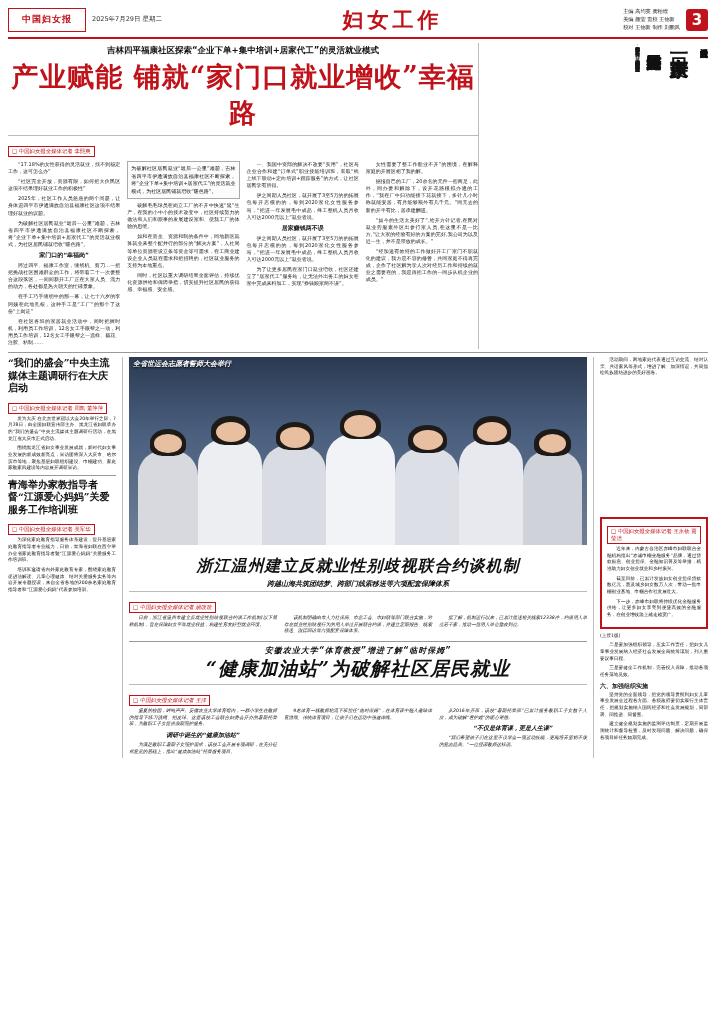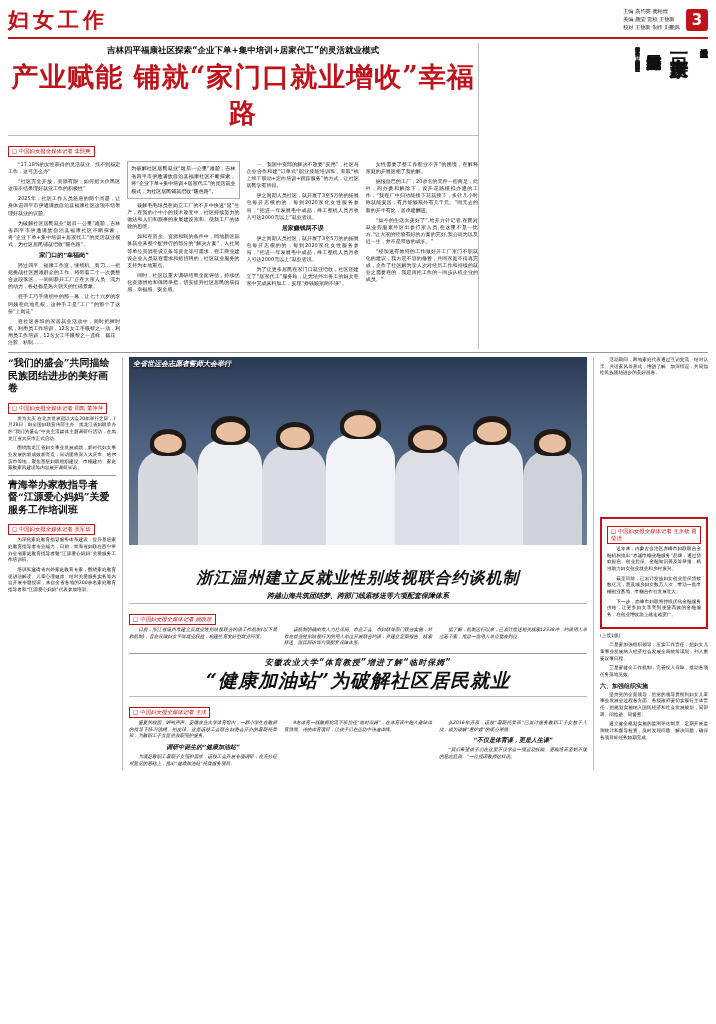--- a/index.html
+++ b/index.html
@@ -52,20 +52,24 @@
   .tiny{font-size:4.6px;line-height:1.45;text-align:justify;}
   .tiny p{margin:0 0 3px;text-indent:2em;}
   .sec-label{font-size:6px;font-weight:bold;margin:3px 0 1px;}
 </style>
 </head>
 <body>
 
 <div class="page">
 
   <div class="masthead">
+    <div class="mh-left">
+      <div class="mh-logo">中国妇女报</div>
+      <div class="mh-date">2025年7月29日 星期二</div>
+    </div>
     <div class="mh-title">妇女工作</div>
     <div class="mh-right">
       <div class="mh-credits" style="white-space:pre-line">主编 高均英  龚柏煌
 美编 颜莹   责校  王德新
 校对 王德新  制作 刘鹏凤</div>
       <div class="mh-pagenum">3</div>
     </div>
   </div>
 
   <div class="topband">
@@ -137,21 +141,21 @@
         <div class="vert-head" style="font-size:8px;font-weight:normal;">山东日报与新疆麦盖提开展最美家庭交流活动</div>
       </div>
     </div>
   </div>
 
   <div class="rule"></div>
 
   <div class="midsec">
 
     <div class="col-narrow">
-      <div class="headline" style="font-size:10px;line-height:1.25;">“我们的盛会”共同描绘民族团结进步的美好画卷</div>
+      <div class="headline" style="font-size:10px;line-height:1.25;">“我们的盛会”中央主流媒体主题调研行在大庆启动</div>
       <div class="byline">□ 中国妇女报全媒体记者 周凯 董萍萍</div>
       <div class="tiny">
         <p>发为大庆  在北京世界冠以大会20年举行之际，7月28日，由全国妇联宣传部主办、黑龙江省妇联承办的“我们的盛会”中央主流媒体主题调研行活动，在黑龙江省大庆市正式启动。</p>
         <p>围绕黑龙江省妇女事业发展成就，新时代妇女事业发展的新成效新亮点，采访团将深入大庆市、哈尔滨市等地，聚焦基层妇联组织建设、巾帼建功、家庭家教家风建设等内容展开调研采访。</p>
       </div>
       <div class="rule"></div>
       <div class="headline" style="font-size:10px;line-height:1.25;">青海举办家教指导者督“江源爱心妈妈”关爱服务工作培训班</div>
       <div class="byline">□ 中国妇女报全媒体记者 吴军华</div>
       <div class="tiny">
         <p>为深化家庭教育指导服务体系建设，提升基层家庭教育指导者专业能力，日前，青海省妇联在西宁举办全省家庭教育指导者暨“江源爱心妈妈”关爱服务工作培训班。</p>
@@ -190,21 +194,21 @@
           <div class="torso" style="left:72%;width:14%;height:78%;background:#e7e9ee;"></div>
           <div class="hair" style="left:75%;bottom:74%;width:8.5%;height:21%;"></div>
           <div class="head" style="left:76%;bottom:76%;width:6.5%;height:15%;"></div>
 
           <div class="torso" style="left:86%;width:13%;height:70%;background:#cfd2d9;"></div>
           <div class="hair" style="left:88.5%;bottom:66%;width:8%;height:20%;"></div>
           <div class="head" style="left:89.5%;bottom:68%;width:6%;height:14%;"></div>
         </div>
       </div>
 
-      <div style="margin-top:23px;">
+      <div style="margin-top:11px;">
         <div class="center-head headline">浙江温州建立反就业性别歧视联合约谈机制</div>
         <div class="center-head-sm">跨越山海共筑团结梦、跨部门线索移送等六项配套保障体系</div>
         <div class="thinrule"></div>
         <div class="byline">□ 中国妇女报全媒体记者 姚改改</div>
         <div class="cols3">
           <div class="tiny">
               <p>日前，浙江省温州市建立反就业性别歧视联合约谈工作机制(以下简称机制)，旨在保障妇女平等就业权益，构建生育友好型就业环境。</p>
             </div>
           <div class="tiny">
               <p>该机制明确由市人力社保局、市总工会、市妇联等部门联合实施，对存在就业性别歧视行为的用人单位开展联合约谈，并建立定期报告、线索移送、跟踪回访等六项配套保障体系。</p>

